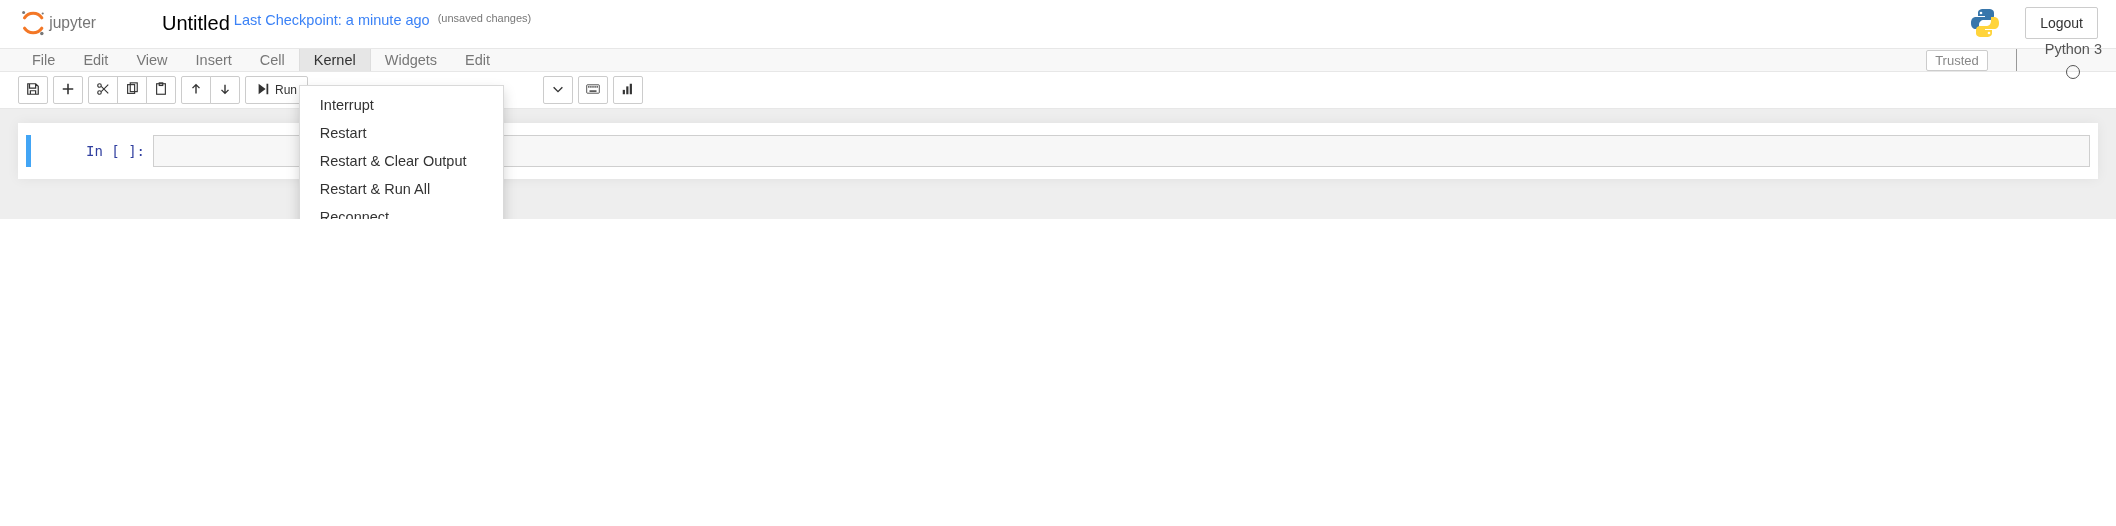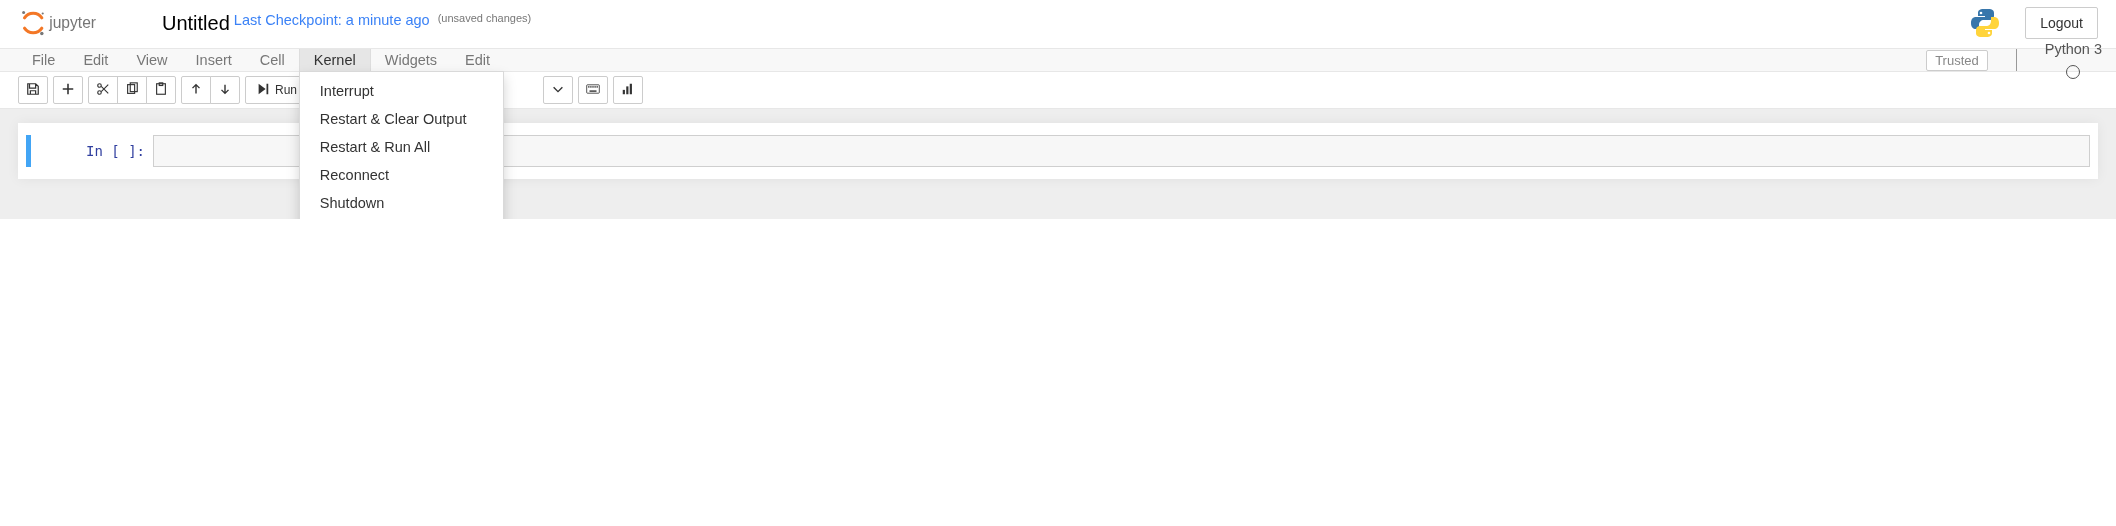--- a/index.html
+++ b/index.html
@@ -123,21 +123,21 @@
     border: 1px solid #ccc;
     height: 28px;
     min-width: 30px;
     padding: 0 6px;
     display: flex; align-items: center; justify-content: center;
     border-radius: 2px;
     margin-left: -1px;
   }
   .dropdown {
     position: absolute;
-    top: 22px; left: -1px;
+    top: 36px; left: -1px;
     background: #fff;
     border: 1px solid rgba(0,0,0,0.15);
     box-shadow: 0 6px 12px rgba(0,0,0,0.175);
     min-width: 205px;
     z-index: 100;
     padding: 5px 0;
     text-align: right;
   }
   .dropdown-item {
     padding: 6px 20px;
@@ -224,20 +224,21 @@
 <div class="menubar">
   <div class="menu-item">File</div>
   <div class="menu-item">Edit</div>
   <div class="menu-item">View</div>
   <div class="menu-item">Insert</div>
   <div class="menu-item">Cell</div>
   <div class="menu-item open">
     <span>Kernel</span>
     <div class="dropdown">
       <div class="dropdown-item">Interrupt</div>
+      <div class="dropdown-item">Restart</div>
       <div class="dropdown-item">Restart &amp; Clear Output</div>
       <div class="dropdown-item">Restart &amp; Run All</div>
       <div class="dropdown-item">Reconnect</div>
       <div class="dropdown-item">Shutdown</div>
       <div class="dropdown-sep"></div>
       <div class="dropdown-item">
         <span>Change kernel</span>
         <span>
           <svg class="icon-svg" viewBox="0 0 10 10">
               <path d="M2 1 L8 5 L2 9 Z" fill="#333"></path>

